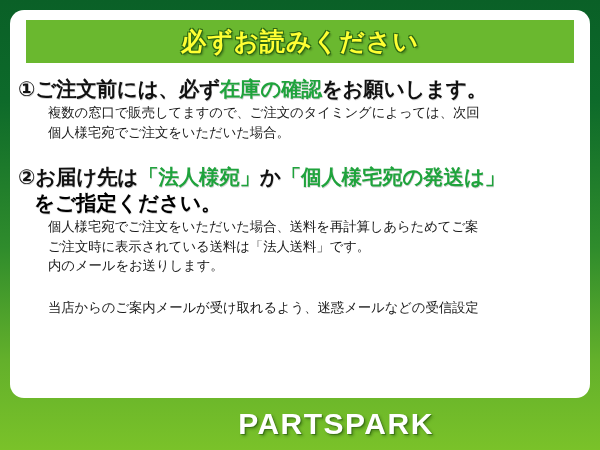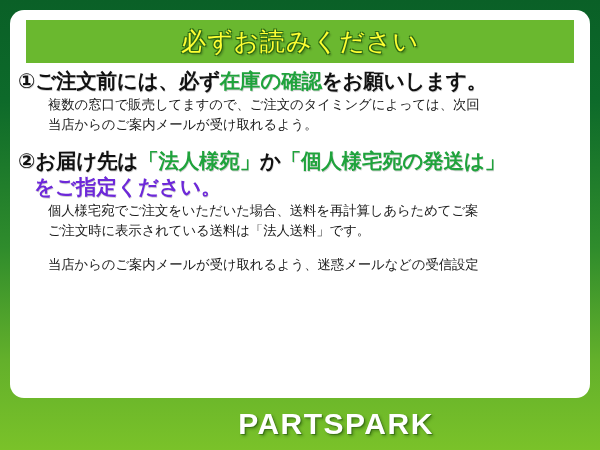--- a/index.html
+++ b/index.html
@@ -48,58 +48,58 @@
     width: 548px;
     height: 43px;
     background: #6ab82f;
     display: flex;
     align-items: center;
     justify-content: center;
   }
   #title-text {
     color: #ffff33;
     font-size: 25px;
-    font-weight: normal;
+    font-weight: bold;
     letter-spacing: 1px;
     text-shadow:
        1px  1px 0 #2d6a14,
       -1px  1px 0 #2d6a14,
        1px -1px 0 #2d6a14,
       -1px -1px 0 #2d6a14,
        2px  2px 2px rgba(0,0,0,0.30);
     white-space: nowrap;
   }
 
   
   #items {
     position: absolute;
     left: 0;
     top: 58px;
     width: 580px;
   }
 
-  .item { margin: 0 0 2px 0; }
+  .item { margin: 8px 0 2px 0; }
 
   .item-heading {
     font-size: 20.5px;
     font-weight: bold;
     color: #111111;
     line-height: 1.28;
     padding: 0 6px 0 8px;
     letter-spacing: -0.2px;
     white-space: nowrap;
     text-shadow: 0.6px 0.6px 0 rgba(0,0,0,0.18);
   }
 
   .hl { color: #1fa33c; }
 
   .heading-line2 {
     font-size: 20.5px;
     font-weight: bold;
-    color: #6d28d9;
+    color: #000000;
     line-height: 1.28;
     padding: 0 6px 0 24px;
     white-space: nowrap;
     text-shadow: 0.6px 0.6px 0 rgba(0,0,0,0.18);
   }
 
   .item-body {
     font-size: 13.4px;
     color: #1a1a1a;
     line-height: 1.44;
@@ -142,30 +142,31 @@
 
     <div id="title-banner">
       <span id="title-text">必ずお読みください</span>
     </div>
 
     <div id="items">
         <div class="item">
           <div class="item-heading"><span>①</span><span>ご注文前には、必ず</span><span class="hl">在庫の確認</span><span>をお願いします。</span></div>
           <div class="item-body">
             <div>複数の窓口で販売してますので、ご注文のタイミングによっては、次回</div>
-            <div>当店からのご案内メールが受け取れるよう。</div>
+            <div>個人様宅宛でご注文をいただいた場合。</div>
           </div>
         </div>
         <div class="gap-1"></div>
         <div class="item">
           <div class="item-heading"><span>②</span><span>お届け先は</span><span class="hl">「法人様宛」</span><span>か</span><span class="hl">「個人様宅宛の発送は」</span></div>
           <div class="heading-line2">をご指定ください。</div>
           <div class="item-body">
             <div>個人様宅宛でご注文をいただいた場合、送料を再計算しあらためてご案</div>
             <div>ご注文時に表示されている送料は「法人送料」です。</div>
+            <div>内のメールをお送りします。</div>
           </div>
         </div>
         <div class="gap-2"></div>
         <div class="item">
           <div class="item-body">
             <div>当店からのご案内メールが受け取れるよう、迷惑メールなどの受信設定</div>
           </div>
         </div>
       </div>
 

